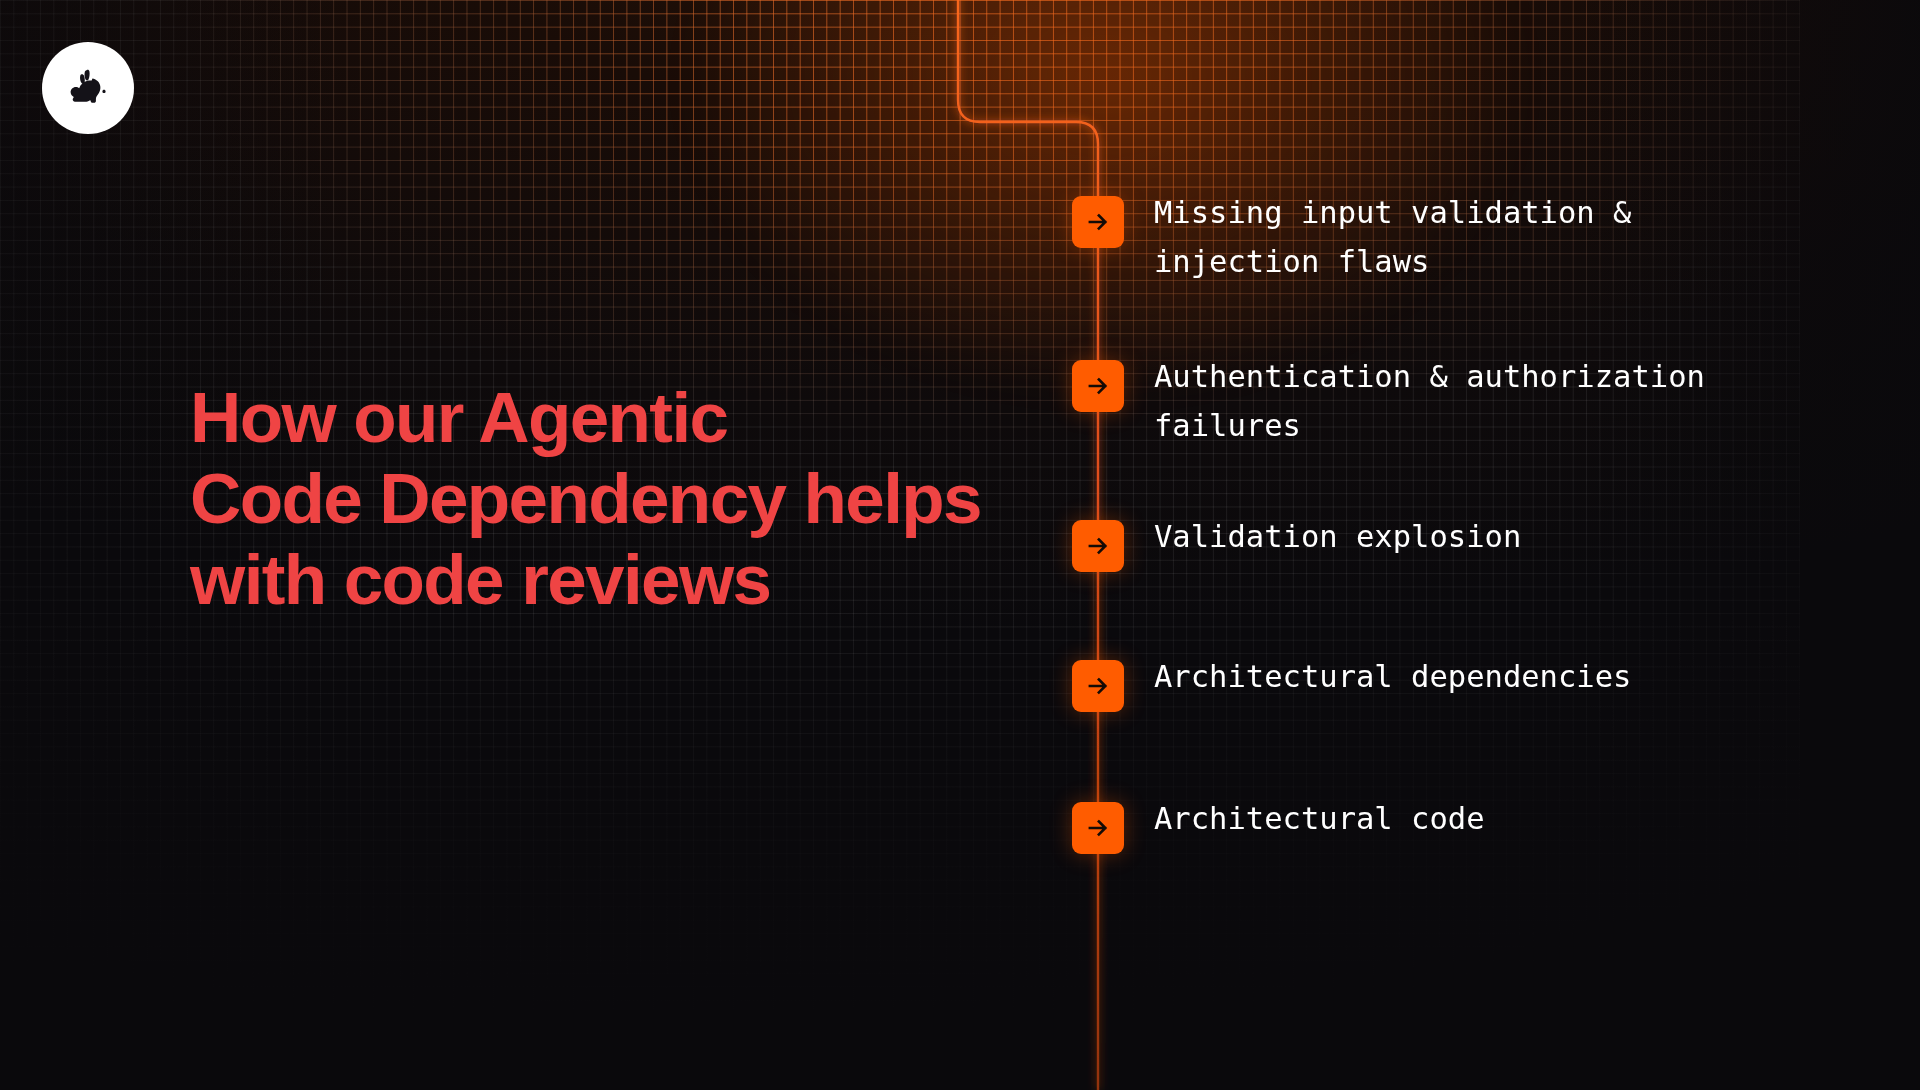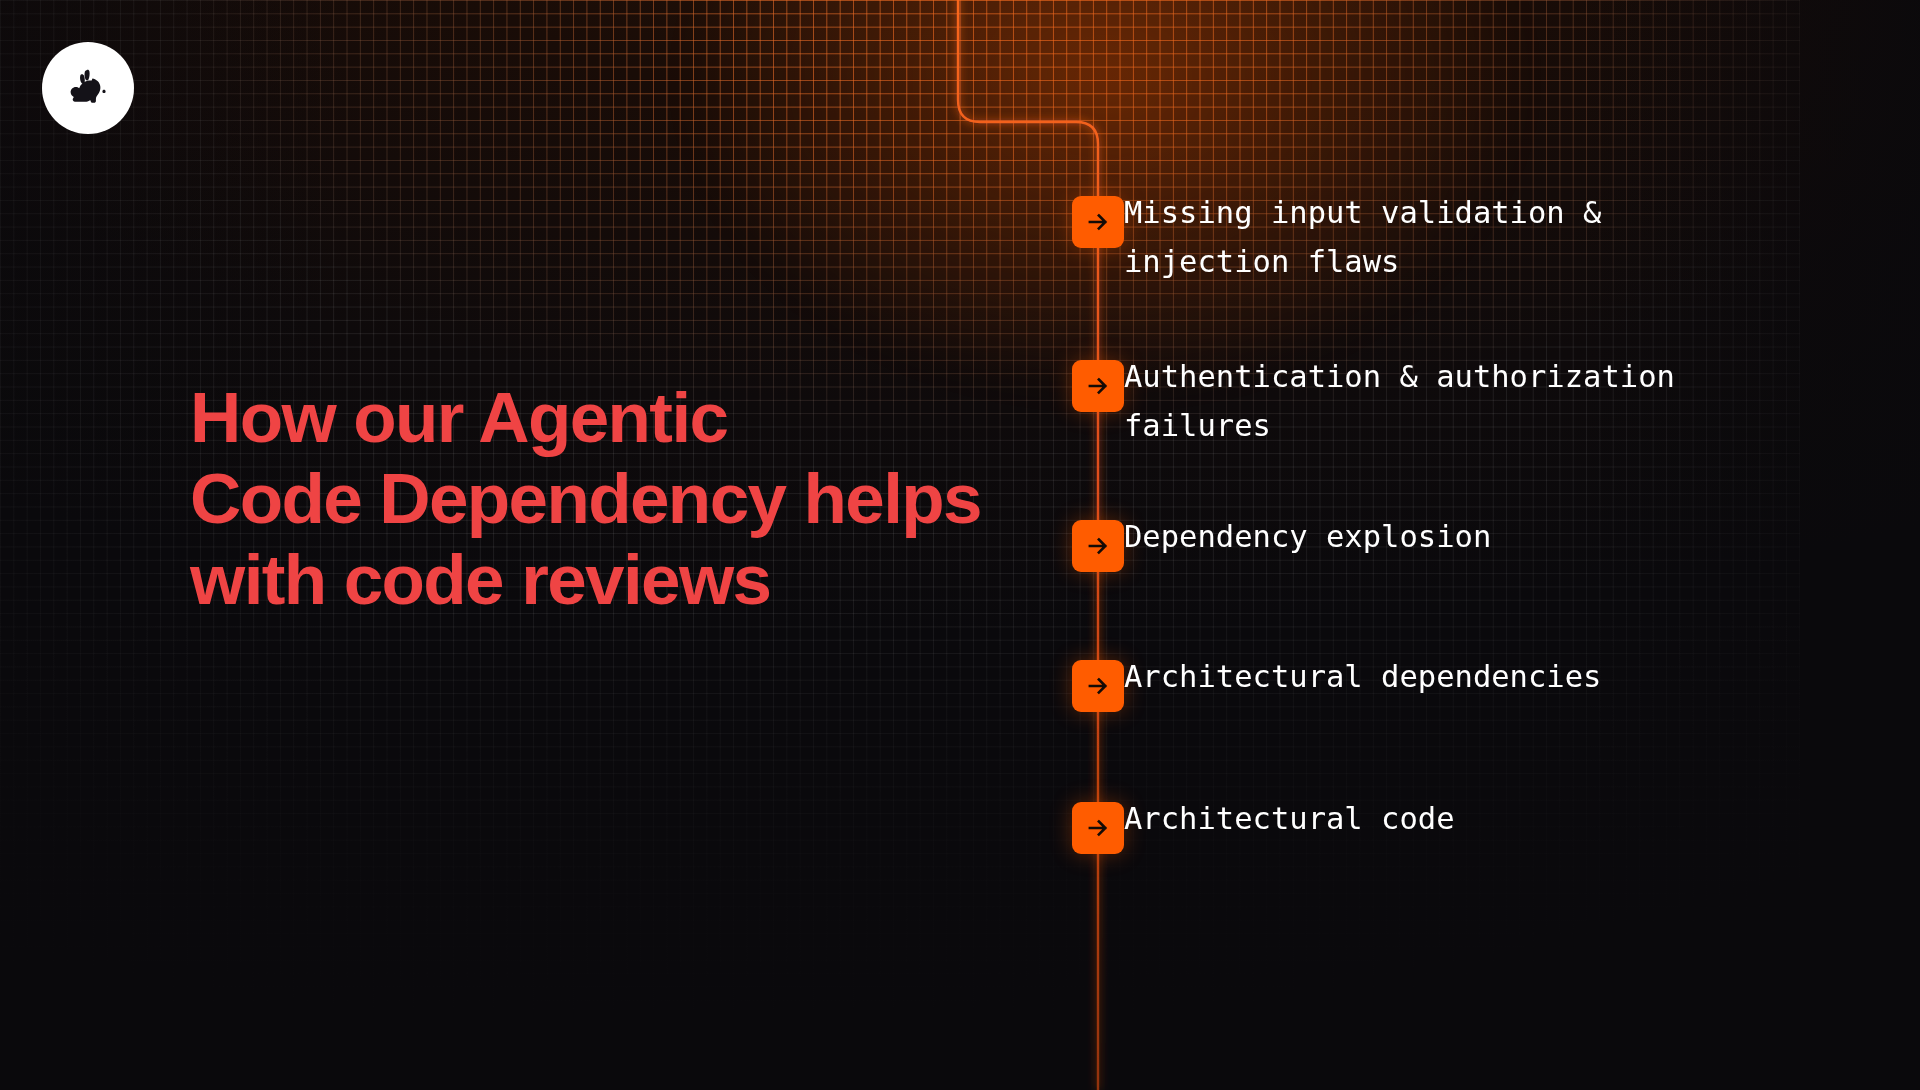--- a/index.html
+++ b/index.html
@@ -115,20 +115,21 @@
   .list {
     position:absolute;
     left:1072px;
     top:196px;
     width:820px;
   }
   .list-item {
     position:absolute;
     display:flex;
     align-items:flex-start;
+    gap:30px;
   }
   .badge {
     flex:0 0 auto;
     width:52px; height:52px;
     border-radius:9px;
     background:#ff5c00;
     display:flex;
     align-items:center;
     justify-content:center;
     box-shadow:0 0 22px rgba(255,92,0,0.32);
@@ -212,21 +213,21 @@
       <span class="item-label">Authentication &amp; authorization
 failures</span>
     </div>
 
     <div class="list-item" style="top:324px">
       <span class="badge">
         <svg width="26" height="26" viewBox="0 0 24 24" fill="none" xmlns="http://www.w3.org/2000/svg">
           <path d="M4.5 12h14M12.8 6l6 6-6 6" stroke="#140b06" stroke-width="2.4" stroke-linecap="square" stroke-linejoin="miter"></path>
         </svg>
       </span>
-      <span class="item-label">Dependency explosion</span>
+      <span class="item-label">Validation explosion</span>
     </div>
 
     <div class="list-item" style="top:464px">
       <span class="badge">
         <svg width="26" height="26" viewBox="0 0 24 24" fill="none" xmlns="http://www.w3.org/2000/svg">
           <path d="M4.5 12h14M12.8 6l6 6-6 6" stroke="#140b06" stroke-width="2.4" stroke-linecap="square" stroke-linejoin="miter"></path>
         </svg>
       </span>
       <span class="item-label">Architectural dependencies</span>
     </div>

